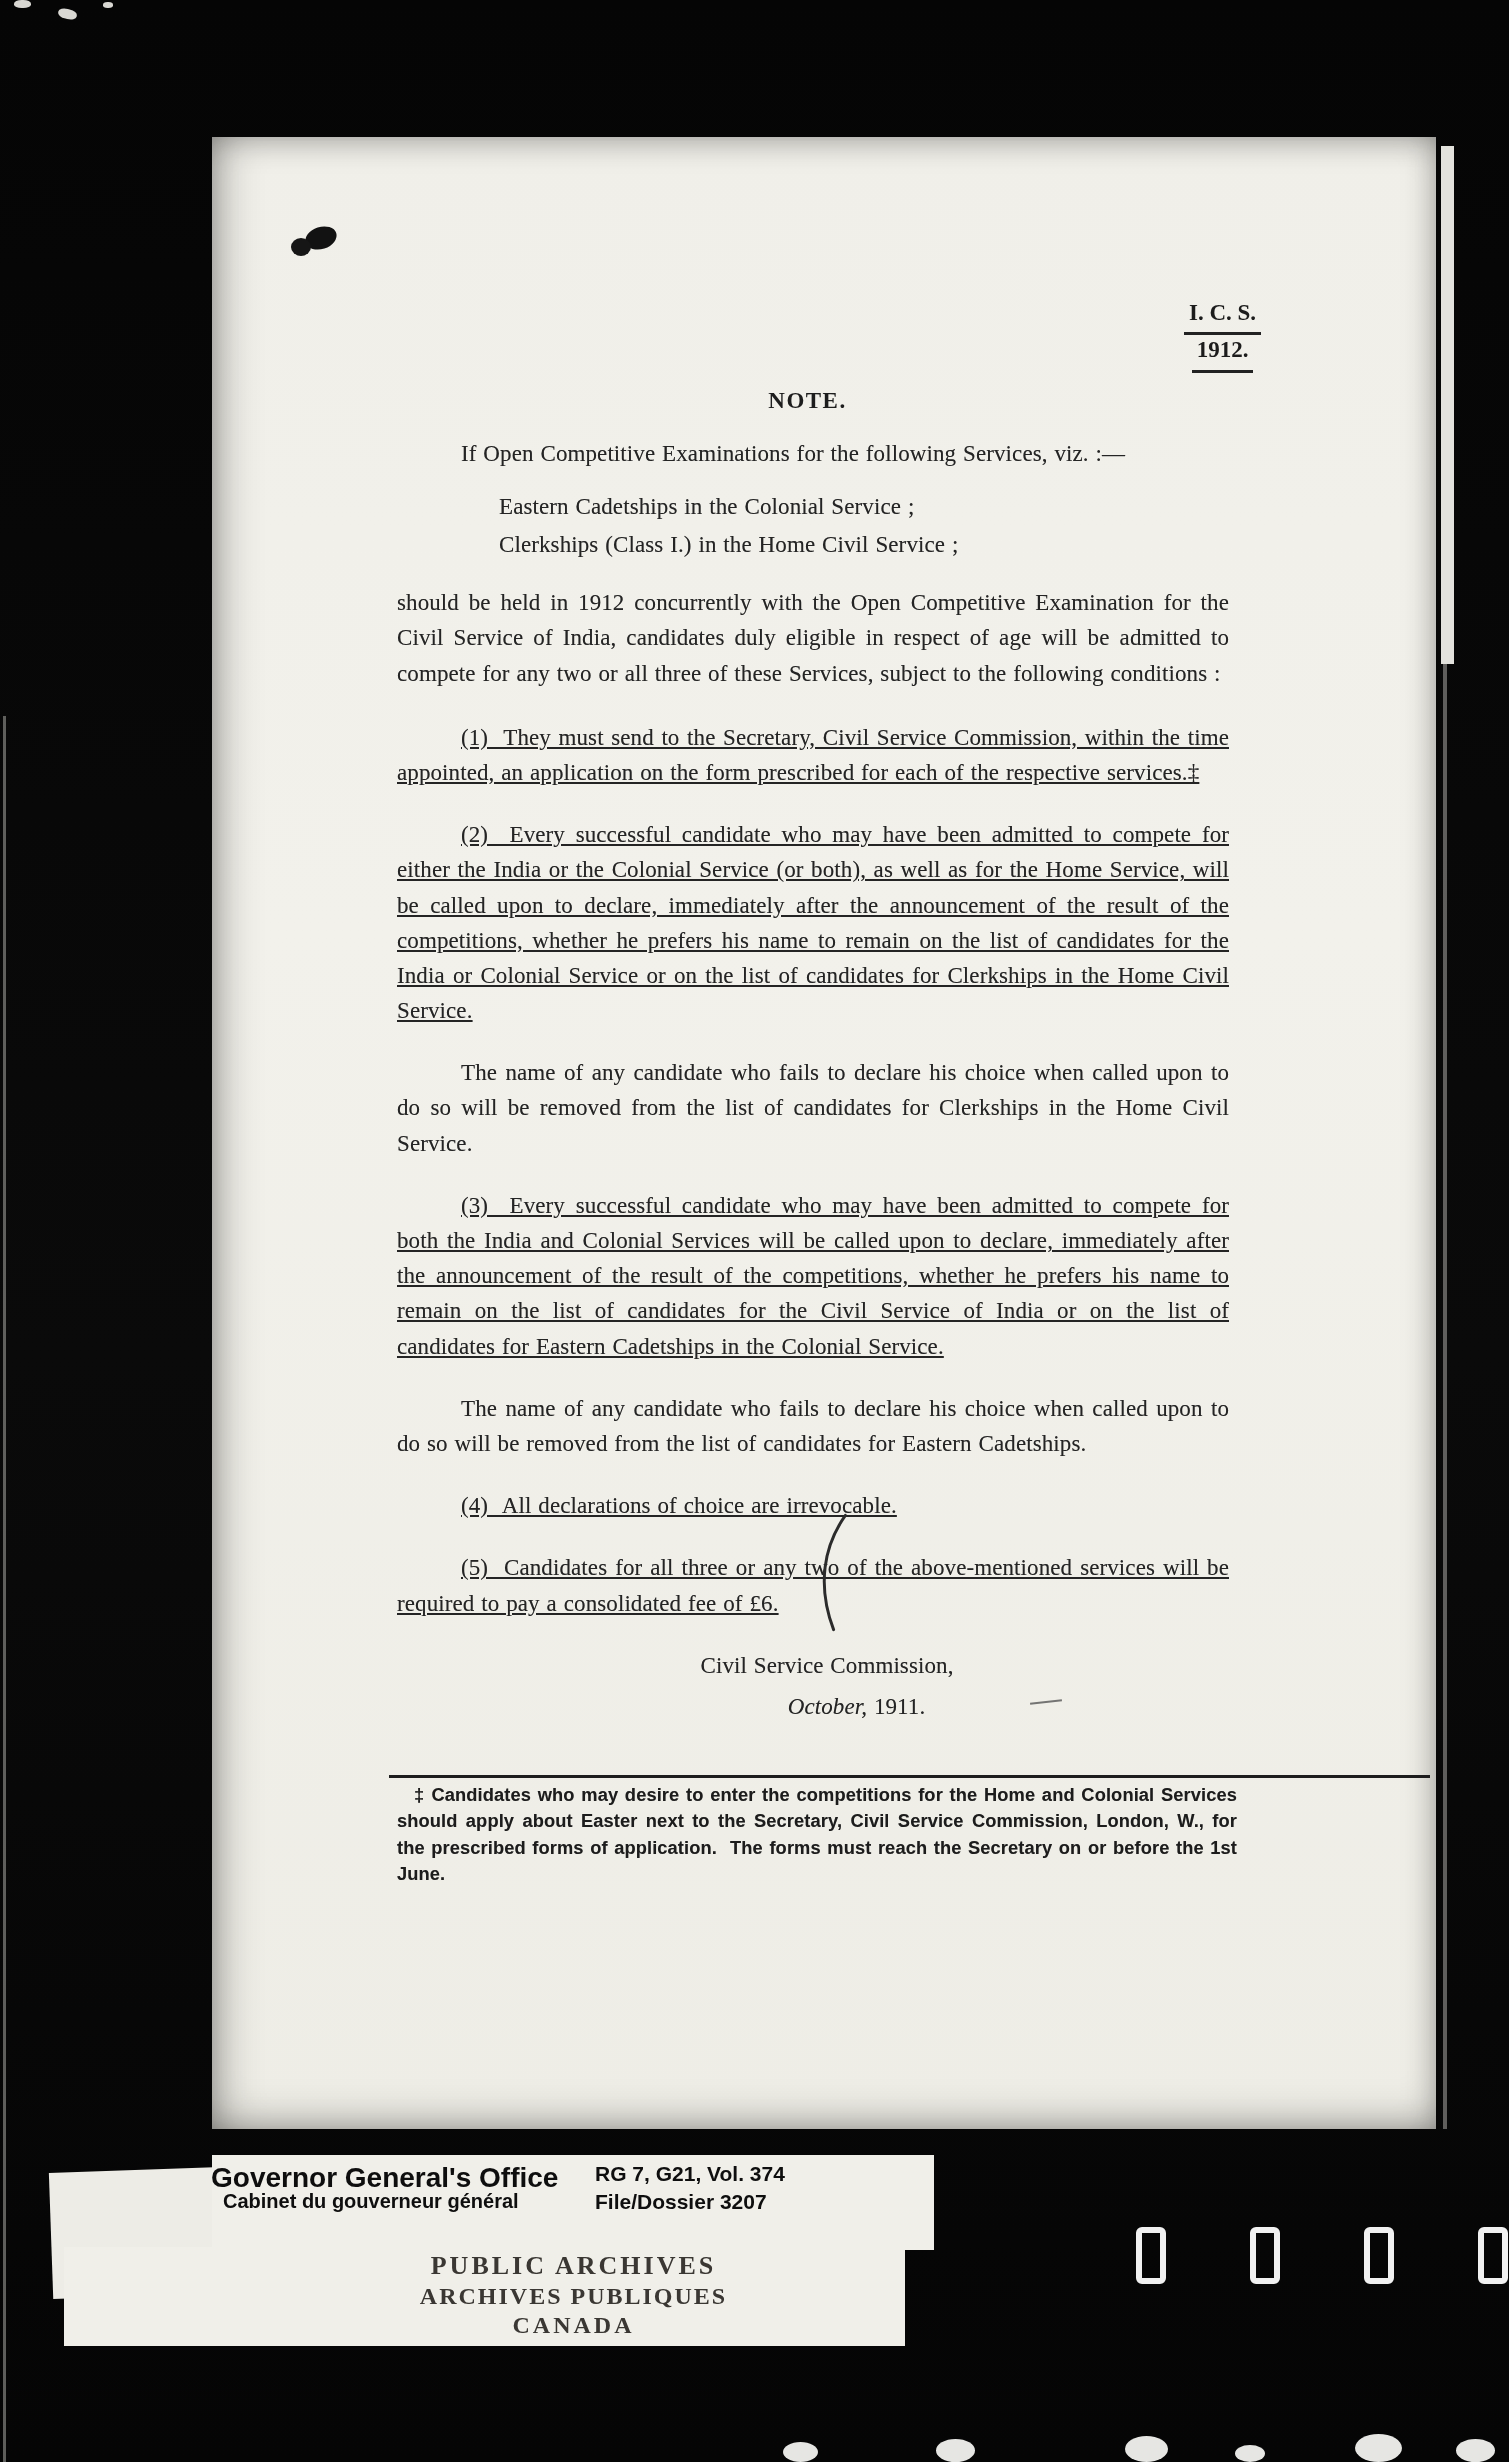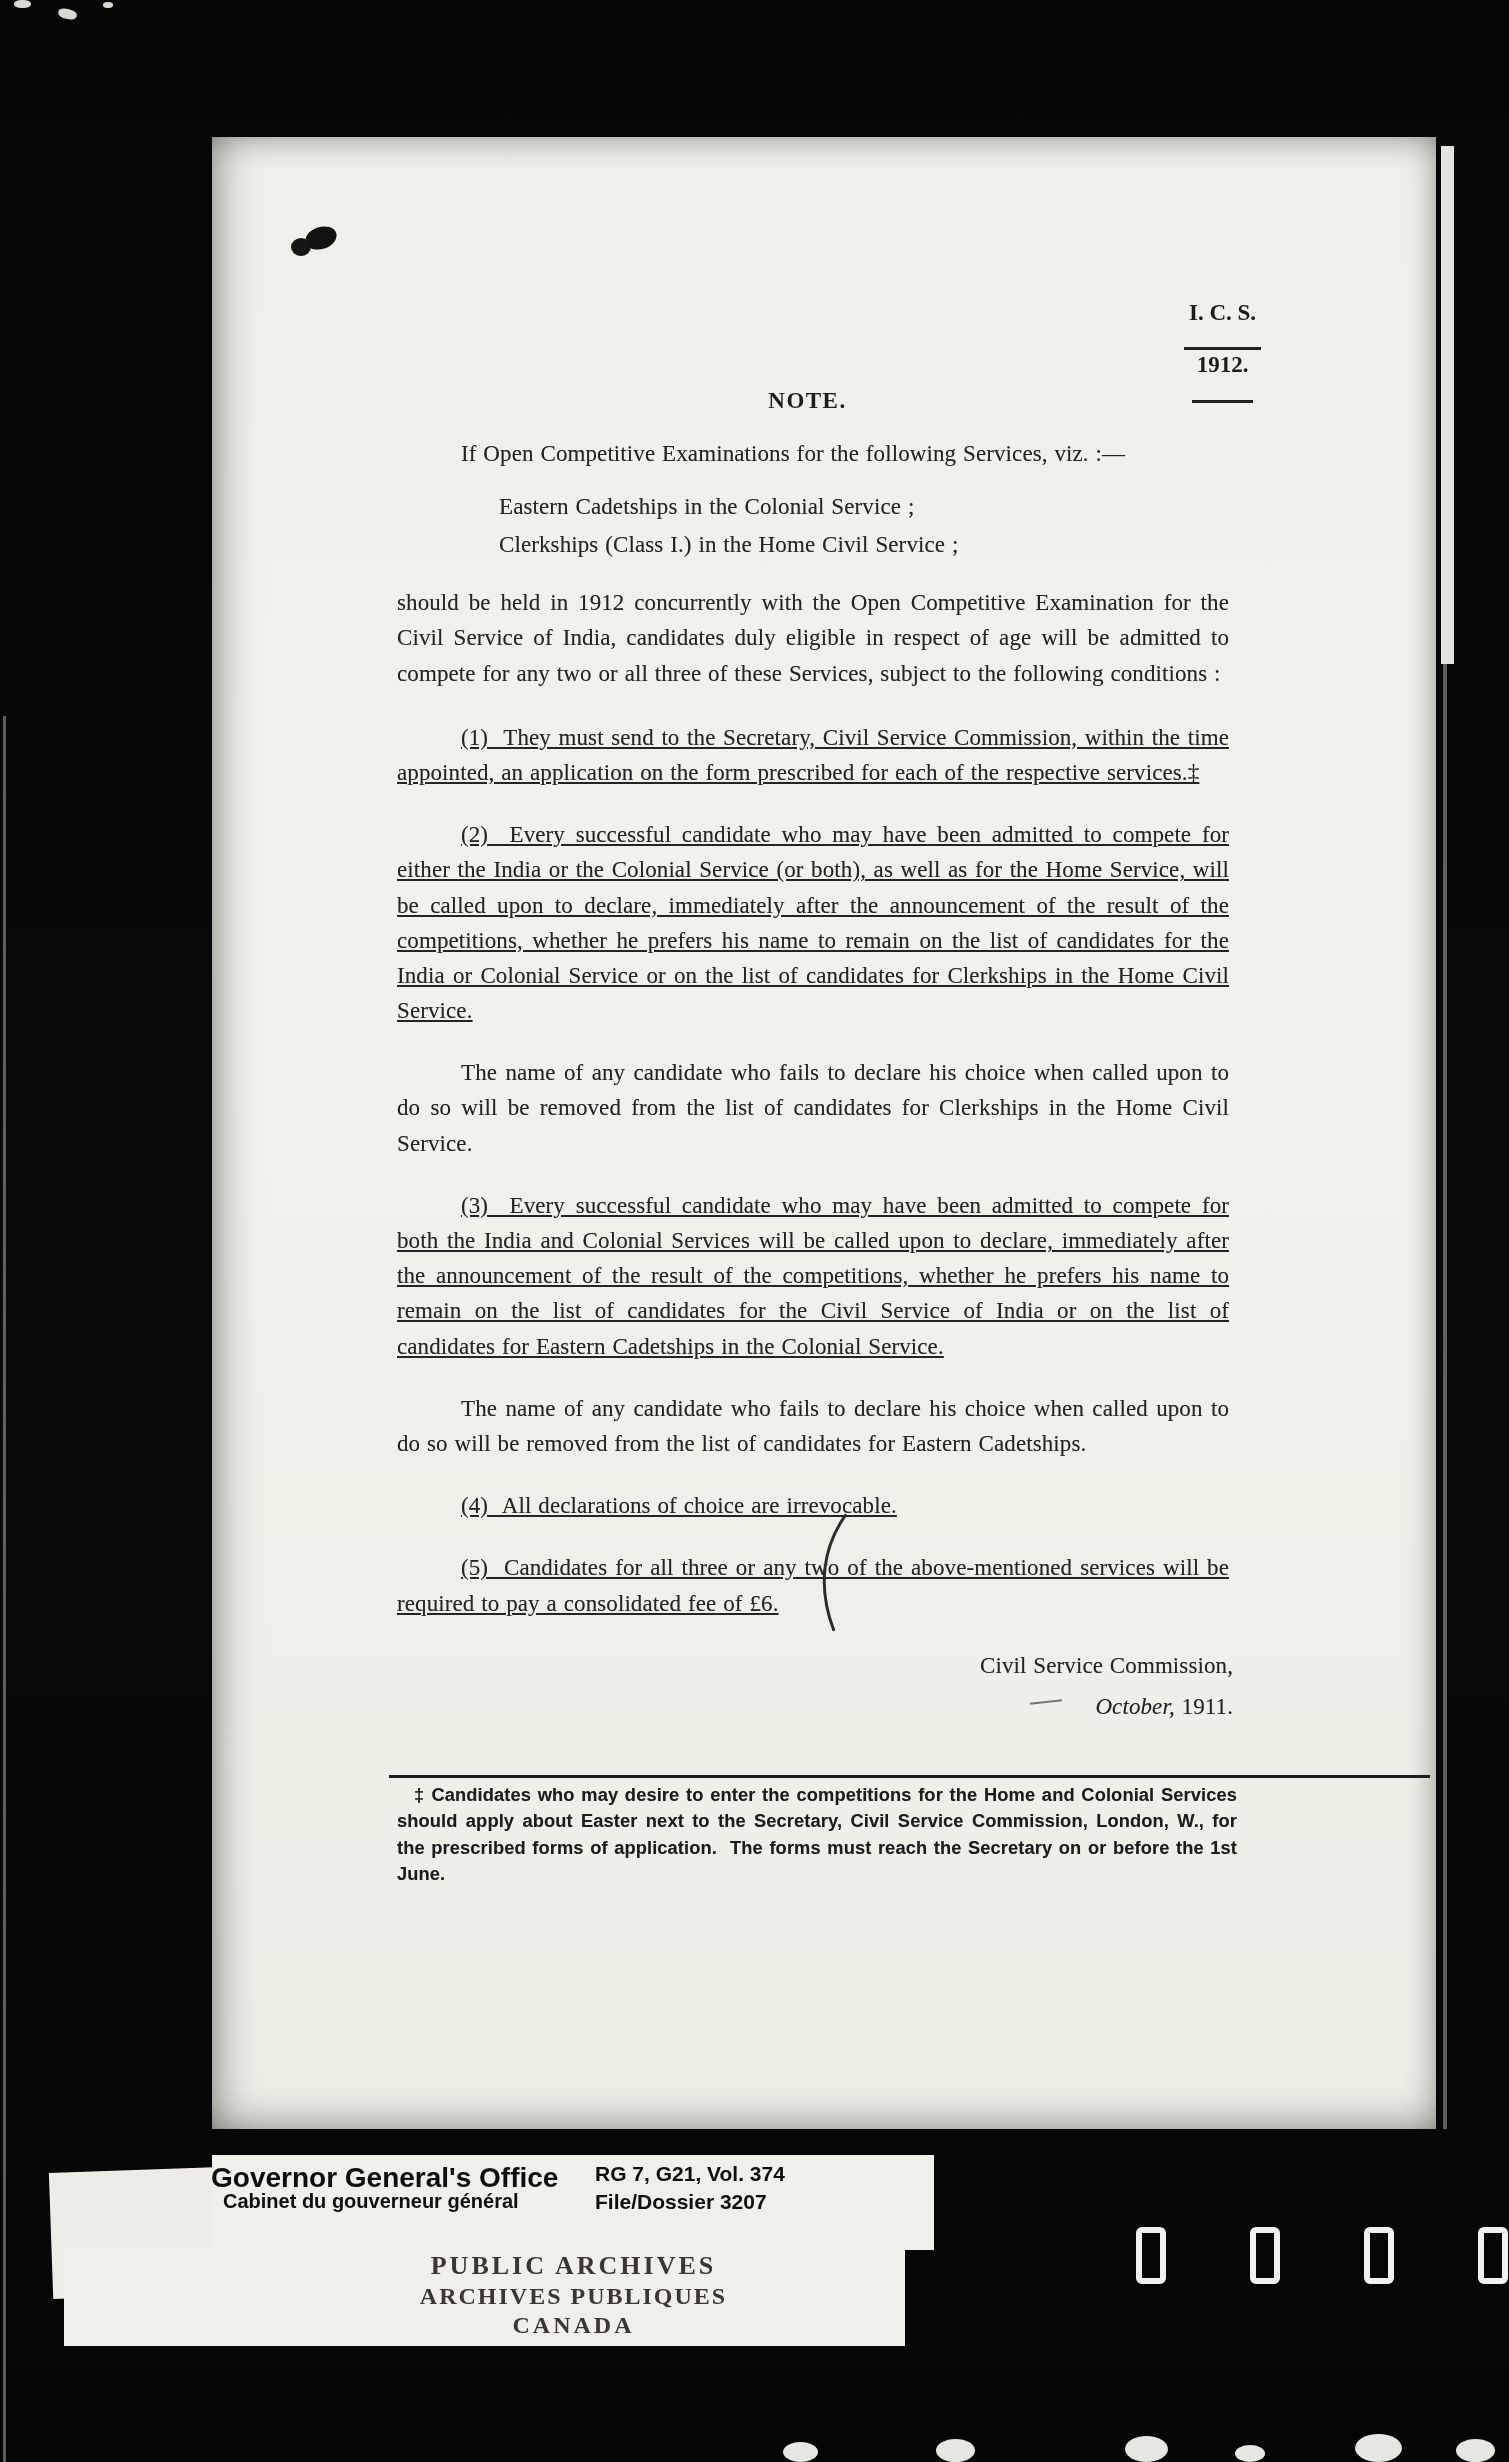--- a/index.html
+++ b/index.html
@@ -23,21 +23,21 @@
       inset 0 17px 35px -14px rgba(0,0,0,.20),
       inset 0 -23px 44px -17px rgba(0,0,0,.24);
   }
 
   .ink-blot { position:absolute; left:79px; top:90px; width:47px; height:31px; }
   .ink-blot .b1 { position:absolute; left:14px; top:0; width:32px; height:22px; background:#121212; border-radius:50%; transform:rotate(-18deg); }
   .ink-blot .b2 { position:absolute; left:0; top:11px; width:20px; height:18px; background:#161616; border-radius:50%; }
 
   .ics-block { position:absolute; left:929px; top:163px; width:163px; text-align:center;
     font-weight:bold; font-size:23px; color:#1c1c1c; line-height:1.1; }
-  .ics-block .u { display:inline-block; border-bottom:3px solid #222; padding:0 5px 22px; }
+  .ics-block .u { display:inline-block; border-bottom:3px solid #222; padding:0 5px 7px; }
   .ics-block .row2 { margin-top:2px;text-align:center; }
 
   .note-title { position:absolute; left:0; top:251px; width:1191px; text-align:center;
     font-size:23px; font-weight:bold; letter-spacing:1.5px; color:#1d1d1d; }
 
   .content {
     position:absolute; left:181px; top:295px; width:840px;
     font-size:23px; line-height:1.53; color:#242424;
     text-align:justify; letter-spacing:0.1px; word-spacing:1px;
     text-shadow:0 0 0.5px rgba(45,45,45,.35);
@@ -46,21 +46,21 @@
   .p-intro   { text-indent:64px; margin-bottom:19px !important; }
   .p-services{ margin:0 0 23px 106px !important; text-align:left; line-height:1.5; }
   .p-services div { margin-bottom:3px; }
   .p-should  { margin-bottom:29px !important; }
   .p-num     { text-indent:64px; margin-bottom:27px !important;text-decoration:underline; }
   .p-follow  { text-indent:64px; margin-bottom:27px !important; }
   .p-five    { position:relative; }
 
   .hand-mark { position:absolute; left:410px; top:-39px; width:64px; height:124px; pointer-events:none; }
 
-  .sig { margin-top:20px; text-align:right; position:relative; }
+  .sig { margin-top:20px; text-align:center; position:relative; }
   .sig .l1 { margin-left:28px; }
   .sig .l2 { margin-left:87px; margin-top:6px; }
   .sig .it { font-style:italic; }
   .sig-dash { position:absolute; left:637px; top:53px; width:32px; height:2px; background:#555; transform:rotate(-6deg); opacity:.8; }
 
   .rule { margin-top:51px; margin-left:-4px; width:1041px; height:3px; background:#1d1d1d; }
 
   .footnote {
     margin-top:13px; width:840px;
     font-family:"Liberation Sans", sans-serif;

